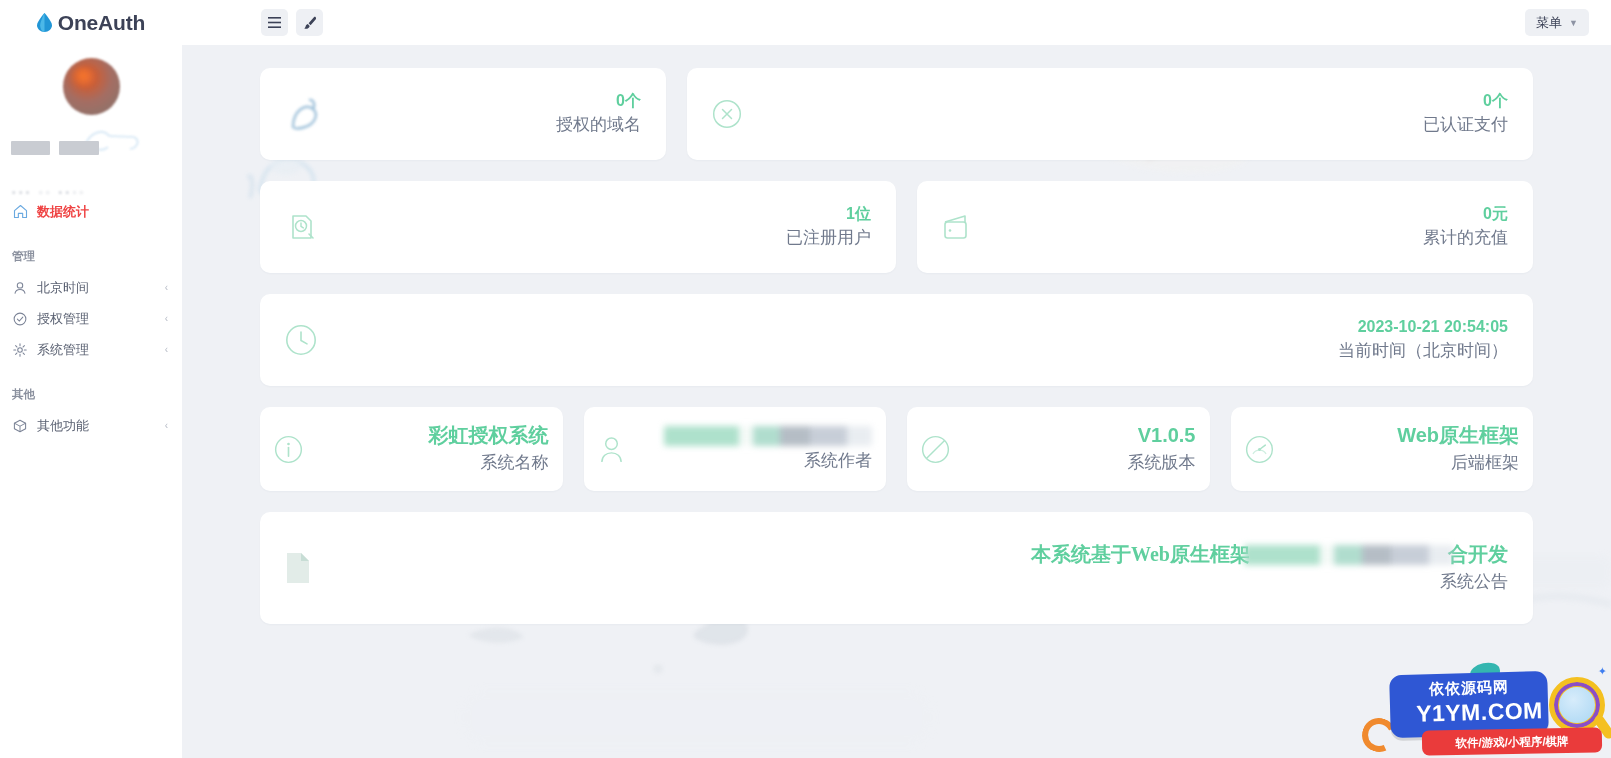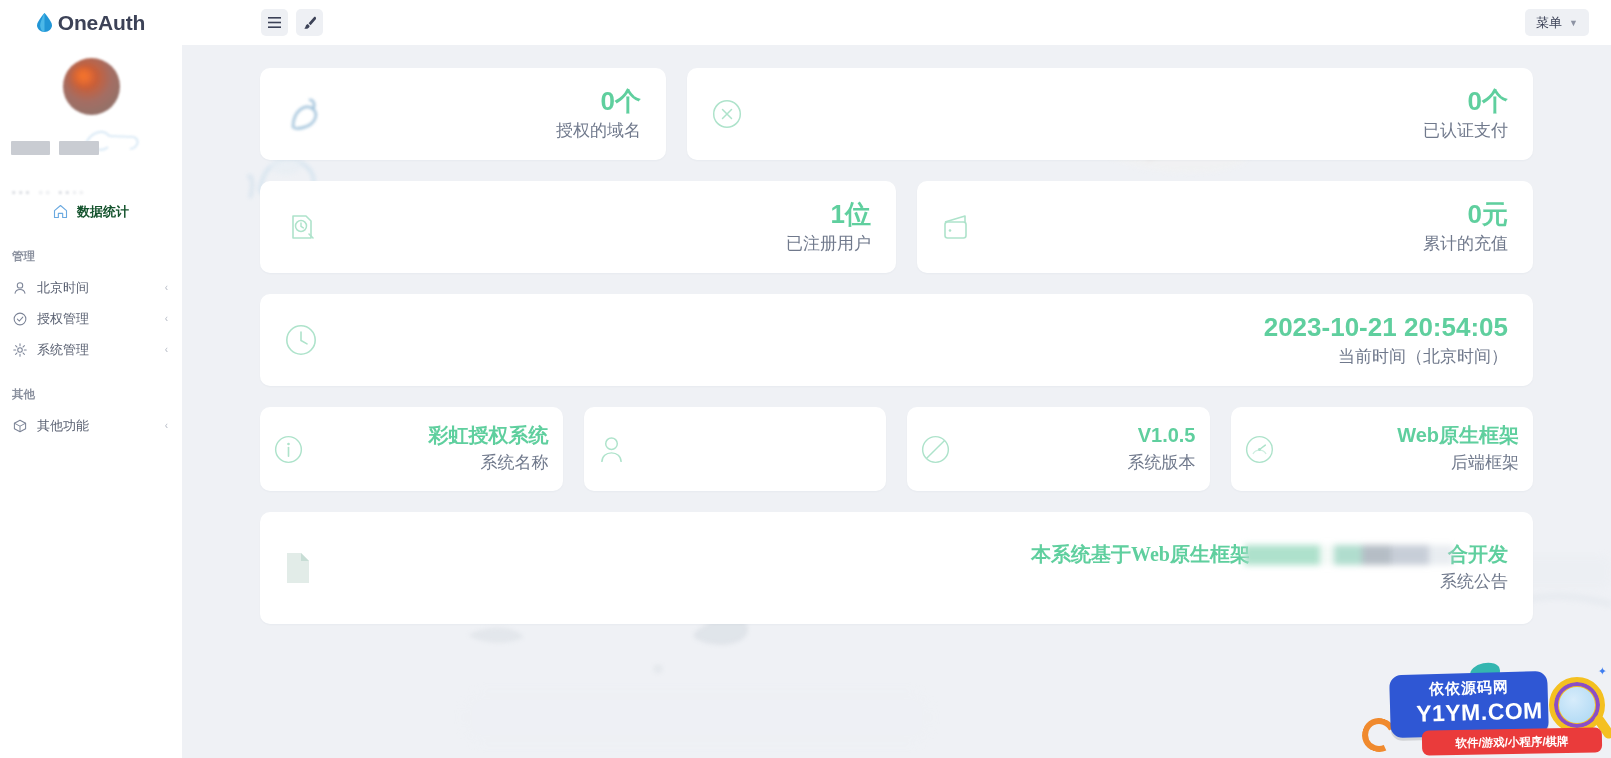--- a/index.html
+++ b/index.html
@@ -78,21 +78,21 @@
     position: absolute; left: 12px; top: 141px;
     font-size: 11px; color: #d7dae0; letter-spacing: 3px;
     filter: blur(1.3px);
     user-select: none;
   }
   .sb-item {
     height: 31px; display: flex; align-items: center;
     padding: 0 14px 0 12px; gap: 9px;
     font-size: 13px; color: #5a6172; cursor: pointer; position: relative;
   }
-  .sb-item.active { color: #14532d; font-weight: bold; margin-left: 40px; }
+  .sb-item.active { color: #ef4444; font-weight: bold; }
   .sb-item.active .sb-label { filter: blur(0.55px); }
   .sb-ico { width: 16px; height: 16px; display:flex; align-items:center; justify-content:center; flex: none; }
   .sb-ico svg { display: block; }
   .sb-arrow { position: absolute; right: 14px; font-size: 10px; color: #b6bbc6; }
   .sb-group {
     font-size: 11.5px; color: #8a909e; font-weight: bold;
     padding: 0 12px; margin-top: 22px; margin-bottom: 8px;
   }
   .sb-first { margin-top: 12px; }
 
@@ -103,21 +103,21 @@
     background: #ffffff; border-radius: 10px;
     display: flex; align-items: center; justify-content: space-between;
     padding: 0 25px 0 25px;
     box-shadow: 0 1px 2px rgba(40,50,80,0.035);
     position: relative; overflow: hidden;
   }
   .c-ico { color: #aee3cb; flex: none; }
   .c-ico svg { display: block; }
   .c-txt { text-align: right; }
   .c-val {
-    font-size: 26px; font-weight: bold; color: #5fcf9e; line-height: 1.18;
+    font-size: 16px; font-weight: bold; color: #5fcf9e; line-height: 1.18;
     white-space: nowrap;
   }
   .c-val.small { font-size: 20px; }
   .c-lbl { font-size: 17px; color: #70798c; margin-top: 3px; white-space: nowrap; }
 
   
   .val-redact {
     display: inline-block; position: relative;
     height: 20px; width: 208px; vertical-align: middle;
     background:
@@ -451,20 +451,24 @@
         <span class="c-lbl" style="display:block">系统名称</span>
       </span>
     </div>
     <div class="card">
       <span class="c-ico">
         <svg width="27" height="29" viewBox="0 0 28 30">
             <circle cx="14" cy="9" r="6" fill="none" stroke="#aee3cb" stroke-width="1.5"></circle>
             <path d="M4 28c0-6 4.5-9.5 10-9.5S24 22 24 28" fill="none" stroke="#aee3cb" stroke-width="1.5"></path>
           </svg>
       </span>
+      <span class="c-txt">
+        <span class="val-redact"></span>
+        <span class="c-lbl" style="display:block">系统作者</span>
+      </span>
     </div>
     <div class="card">
       <span class="c-ico">
         <svg width="29" height="29" viewBox="0 0 30 30">
             <circle cx="15" cy="15" r="13.3" fill="none" stroke="#aee3cb" stroke-width="1.5"></circle>
             <path d="M5.6 24.4 24.4 5.6" stroke="#aee3cb" stroke-width="1.5"></path>
           </svg>
       </span>
       <span class="c-txt">
         <span class="c-val small">V1.0.5</span>

